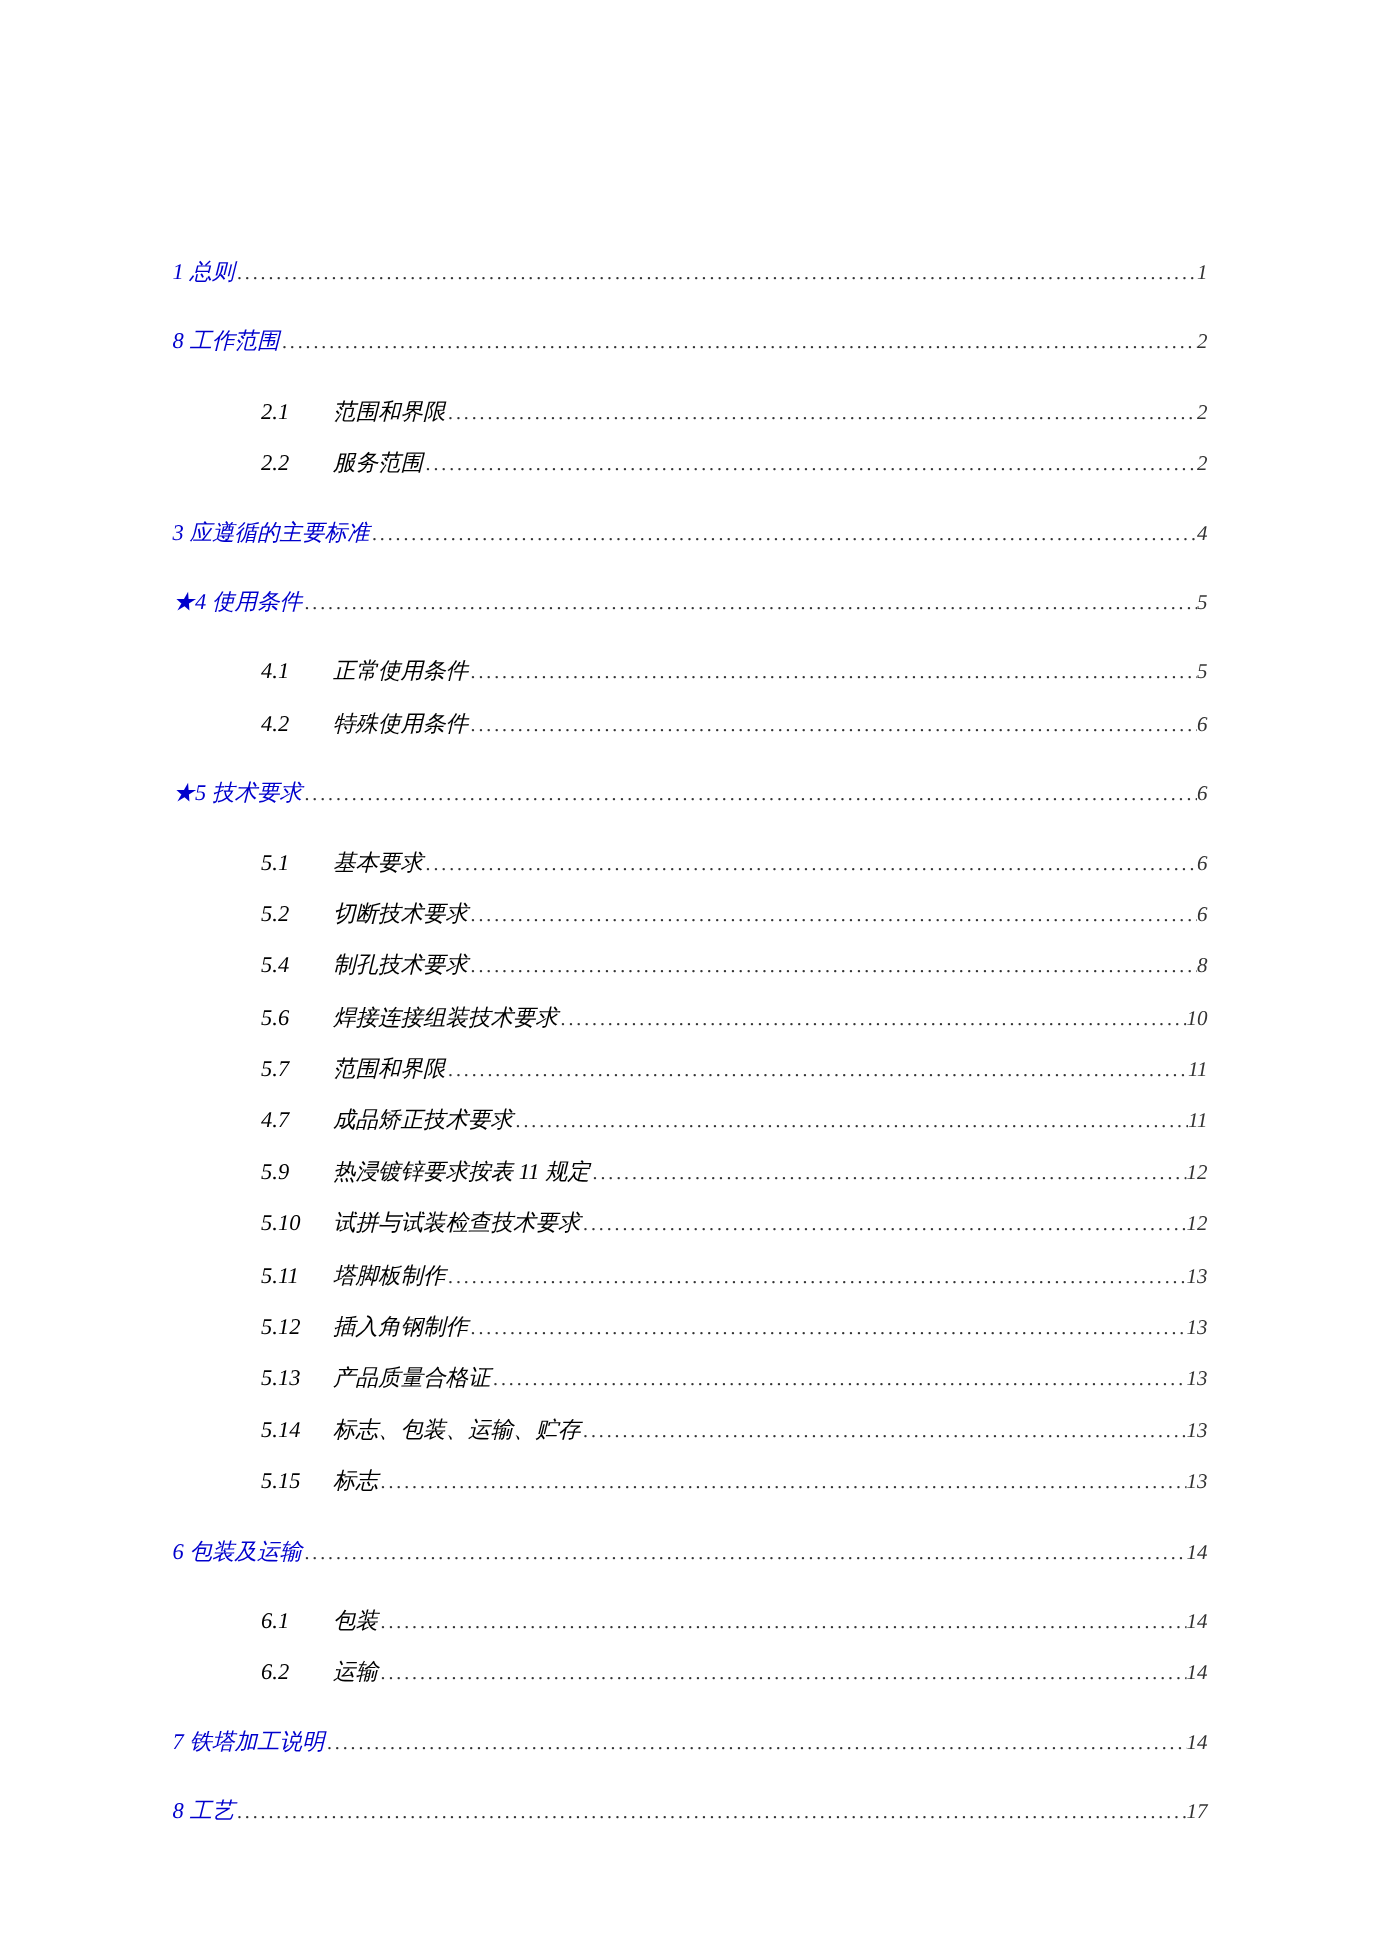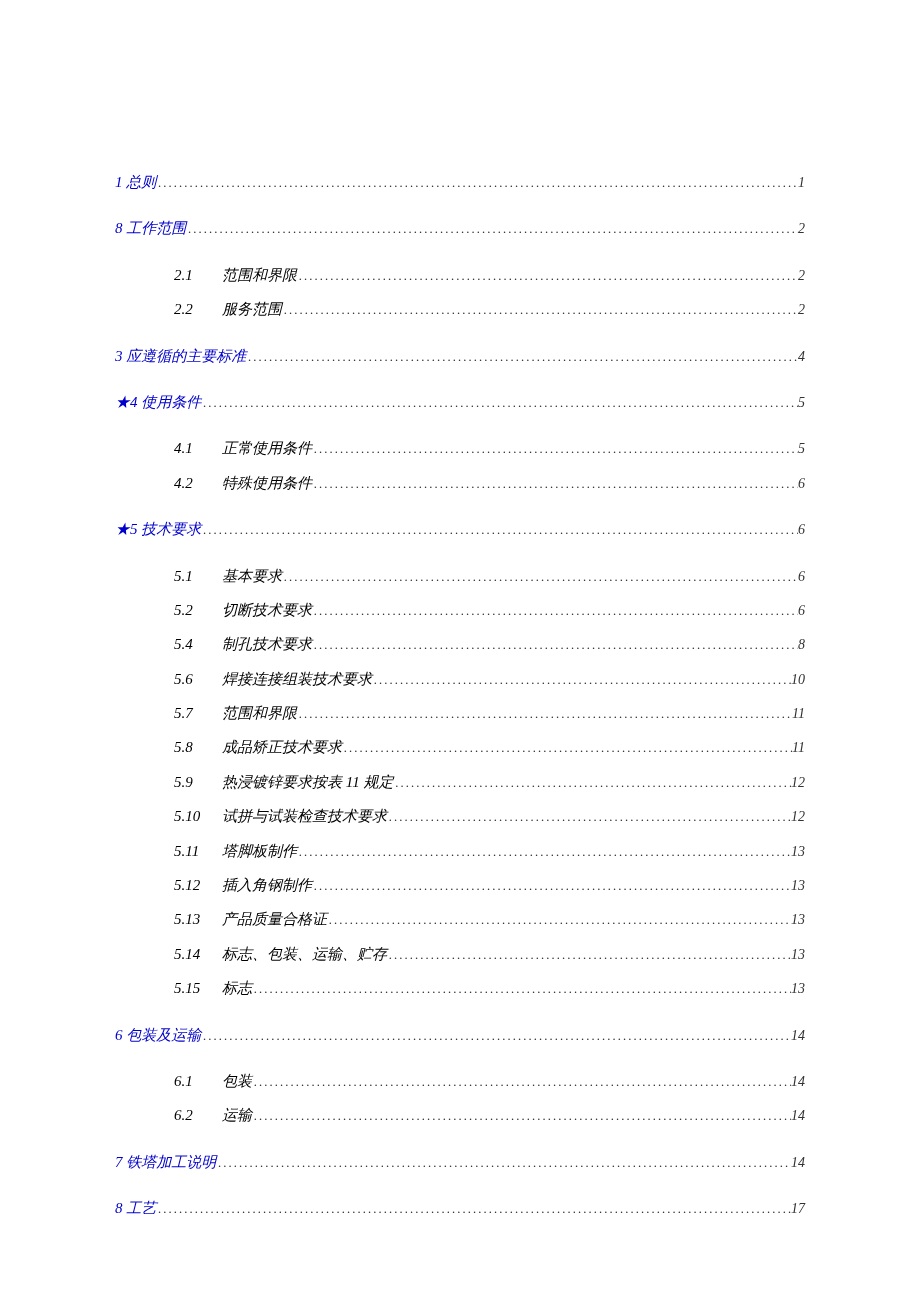--- a/index.html
+++ b/index.html
@@ -142,21 +142,21 @@
       <span class="toc-dots"></span>
       <span class="toc-page">10</span>
     </div>
     <div class="toc-entry level2">
       <span class="toc-num">5.7</span>
       <span class="toc-title">范围和界限</span>
       <span class="toc-dots"></span>
       <span class="toc-page">11</span>
     </div>
     <div class="toc-entry level2">
-      <span class="toc-num">5.8</span>
+      <span class="toc-num">4.7</span>
       <span class="toc-title">成品矫正技术要求</span>
       <span class="toc-dots"></span>
       <span class="toc-page">11</span>
     </div>
     <div class="toc-entry level2">
       <span class="toc-num">5.9</span>
       <span class="toc-title">热浸镀锌要求按表 11 规定</span>
       <span class="toc-dots"></span>
       <span class="toc-page">12</span>
     </div>

